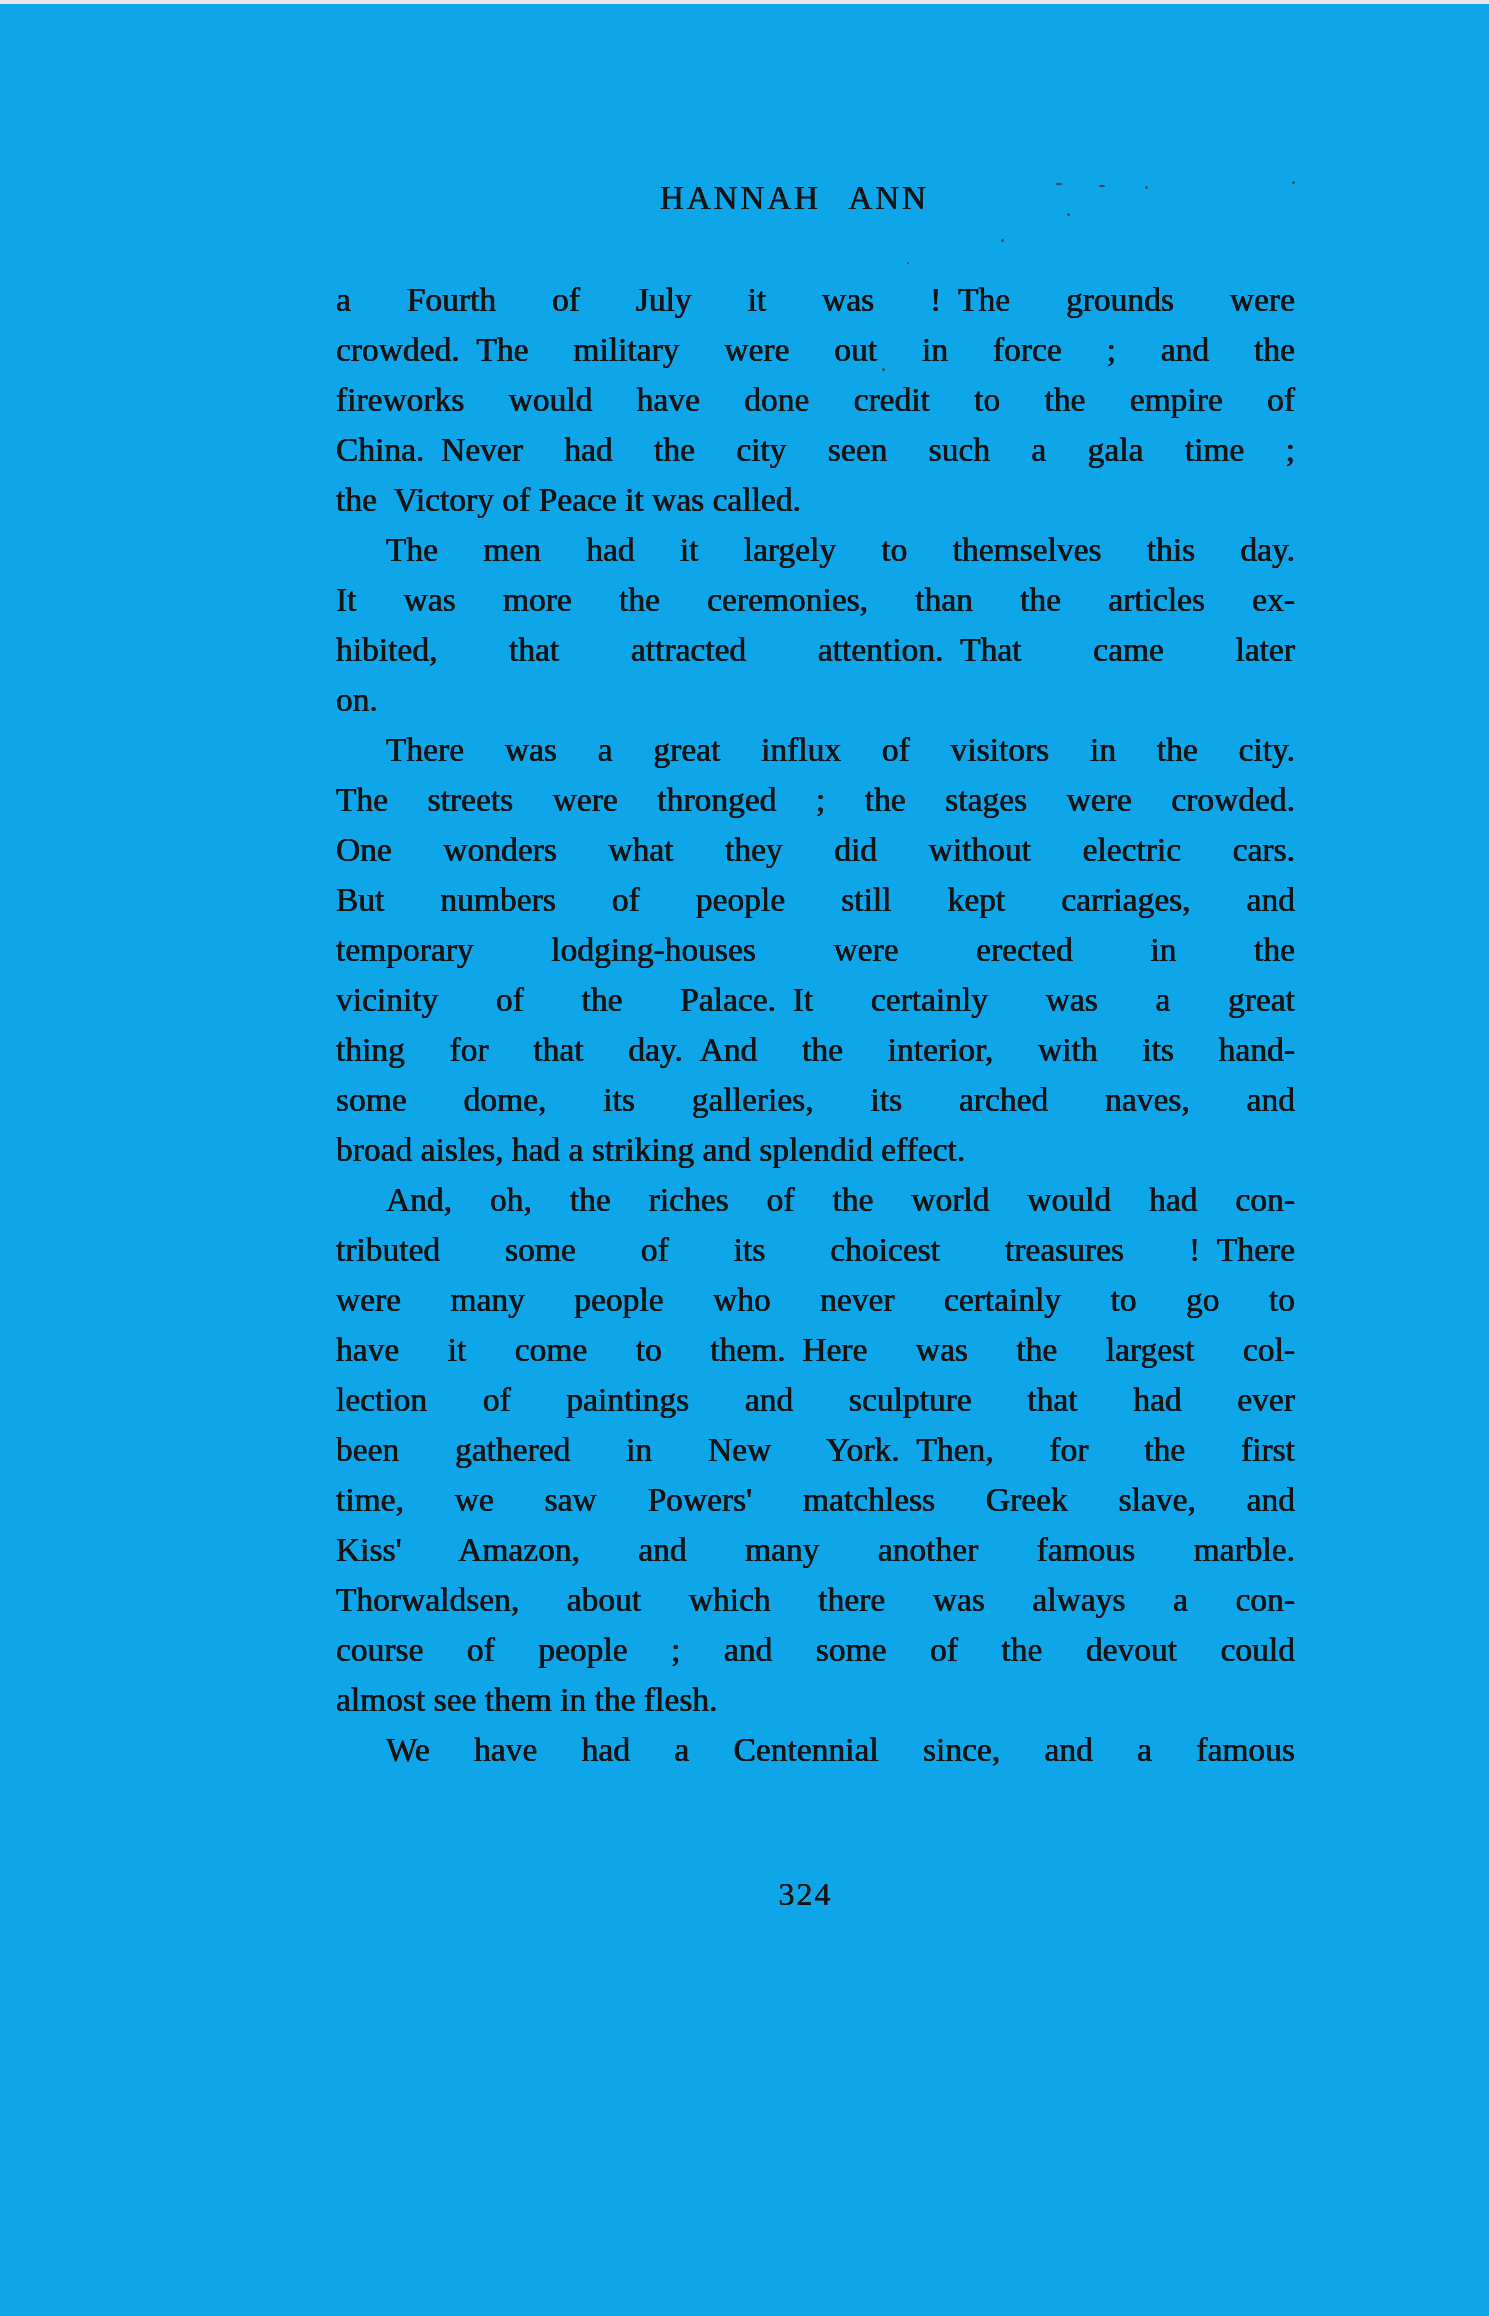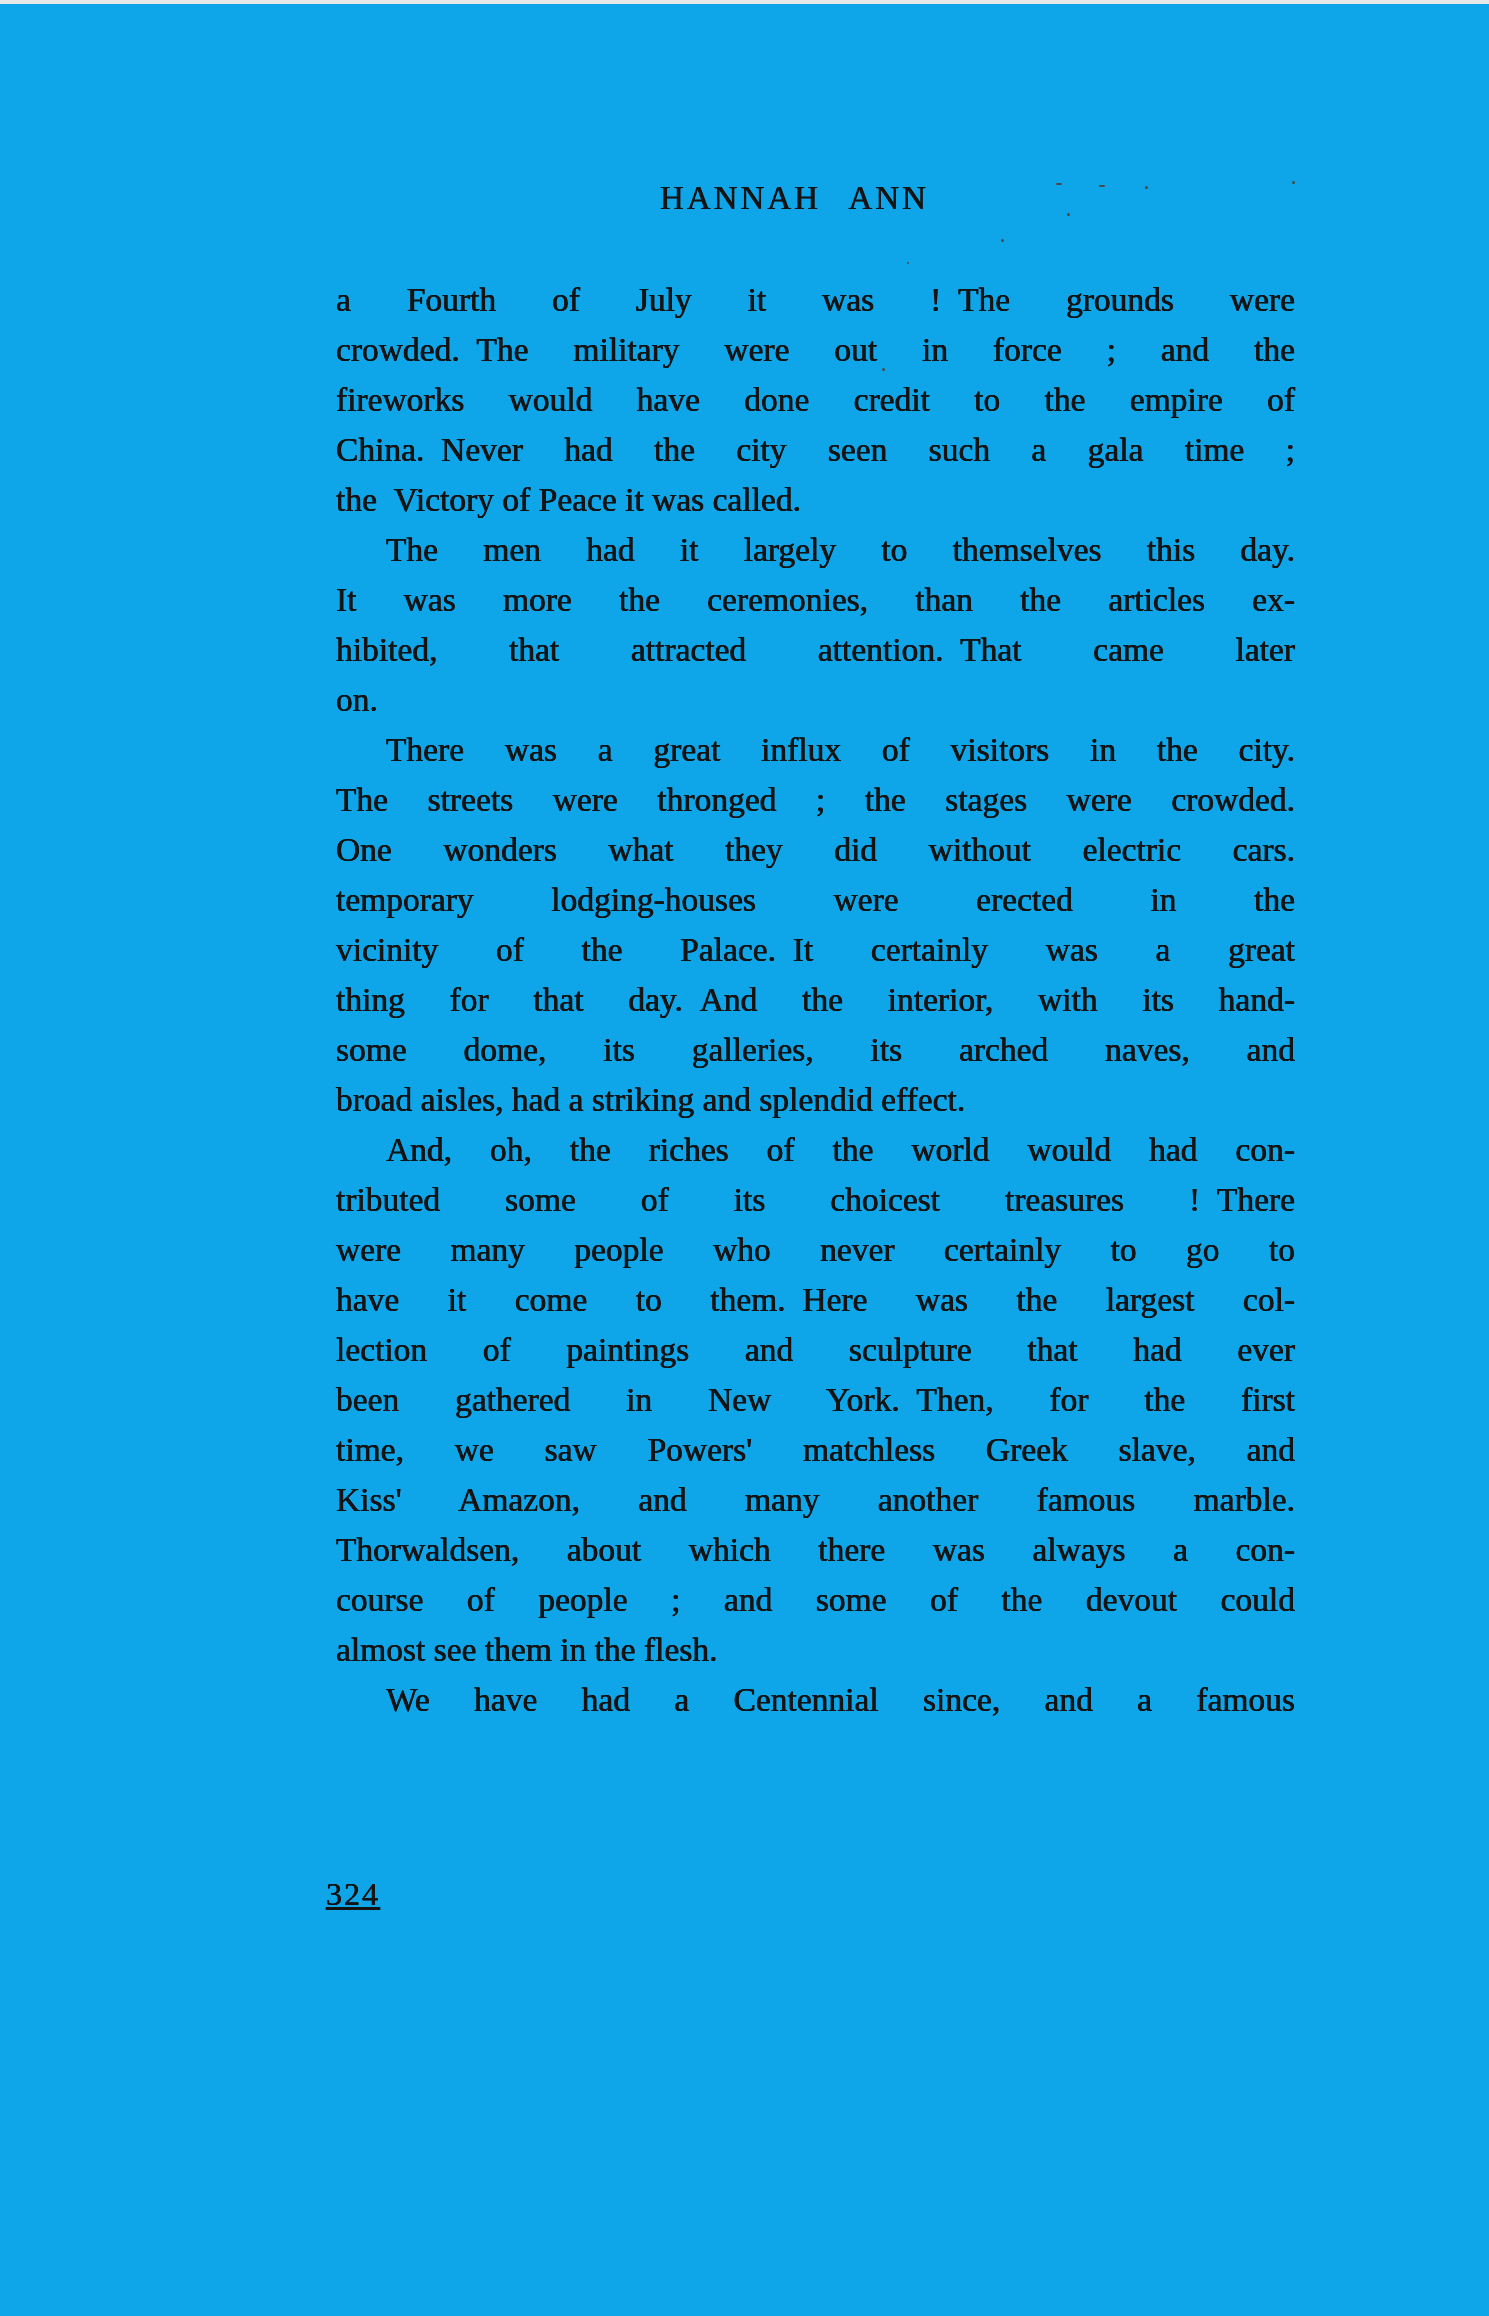--- a/index.html
+++ b/index.html
@@ -49,26 +49,25 @@
     text-align-last: left;
   }
   .line.indent {
     text-indent: 50px;
   }
   .folio {
     position: absolute;
     left: 336px;
     top: 1872px;
     width: 959px;
-    text-align: left;
+    text-align: center;
     font-size: 32px;
     letter-spacing: 2px;
     transform: translateX(-10px);
     text-shadow: 0.35px 0 0 currentColor, -0.35px 0 0 currentColor;
-    text-decoration: underline;
   }
   .speck {
     position: absolute;
     background: #4a4a4a;
     border-radius: 50%;
   }
   .speck.dash { border-radius: 1px; }
 </style>
 </head>
 <body>
@@ -91,20 +90,21 @@
       <div class="line indent">The men had it largely to themselves this day.</div>
       <div class="line">It was more the ceremonies, than the articles ex-</div>
       <div class="line">hibited, that attracted attention. That came later</div>
       <div class="line endline">on.</div>
     </div>
 
     <div class="paragraph">
       <div class="line indent">There was a great influx of visitors in the city.</div>
       <div class="line">The streets were thronged ; the stages were crowded.</div>
       <div class="line">One wonders what they did without electric cars.</div>
+      <div class="line">But numbers of people still kept carriages, and</div>
       <div class="line">temporary lodging-houses were erected in the</div>
       <div class="line">vicinity of the Palace. It certainly was a great</div>
       <div class="line">thing for that day. And the interior, with its hand-</div>
       <div class="line">some dome, its galleries, its arched naves, and</div>
       <div class="line endline">broad aisles, had a striking and splendid effect.</div>
     </div>
 
     <div class="paragraph">
       <div class="line indent">And, oh, the riches of the world would had con-</div>
       <div class="line">tributed some of its choicest treasures ! There</div>

